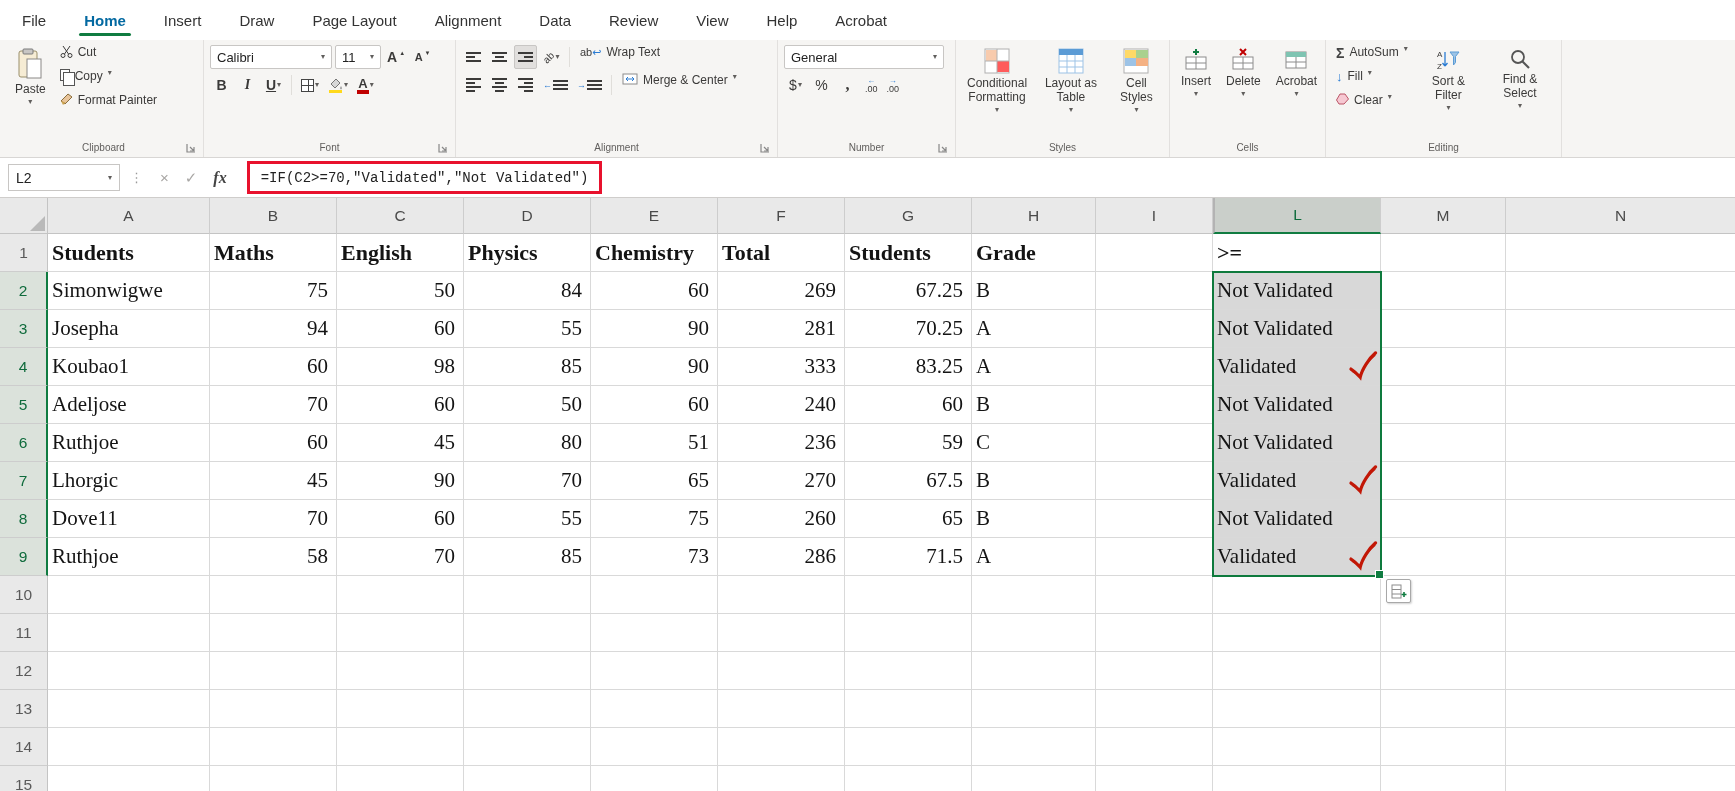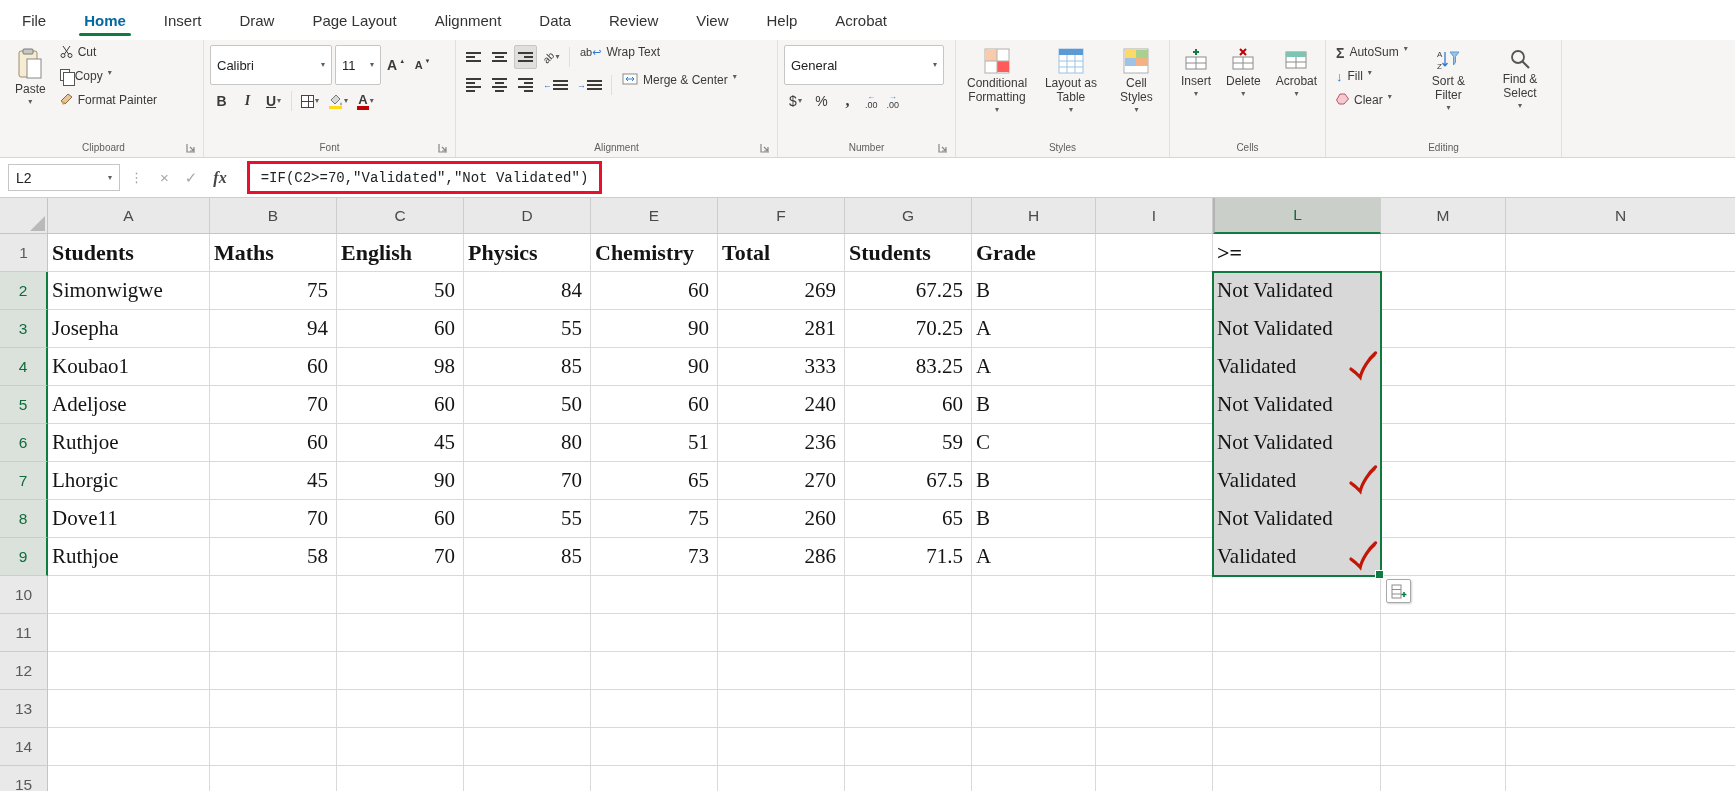--- a/index.html
+++ b/index.html
@@ -18,21 +18,21 @@
   .rbody.colmode{flex-direction:column;gap:4px;}
   .glabelrow{height:19px;position:relative;display:flex;align-items:center;justify-content:center;font-size:10px;color:#605e5c;}
   .launcher{position:absolute;right:1px;bottom:4px;cursor:pointer;}
   .frow{display:flex;align-items:center;gap:3px;}
 
   .bigbtn{display:flex;flex-direction:column;align-items:center;gap:2px;padding:3px 5px;border-radius:3px;cursor:pointer;font-size:12px;color:#3b3a39;text-align:center;line-height:1.18;}
   .bigbtn .blbl{max-width:76px;}
   .minibtn{display:flex;gap:5px;height:24px;padding:0 4px;font-size:12px;color:#3b3a39;cursor:pointer;white-space:nowrap;border-radius:2px;}
   .minicol{display:flex;flex-direction:column;justify-content:flex-start;}
   .chev{font-size:8px;color:#605e5c;line-height:1;}
-  .combo{height:40px;background:#fff;border:1px solid #c8c6c4;border-radius:2px;display:flex;align-items:center;justify-content:space-between;padding:0 6px;font-size:13px;color:#222;cursor:pointer;}
+  .combo{height:24px;background:#fff;border:1px solid #c8c6c4;border-radius:2px;display:flex;align-items:center;justify-content:space-between;padding:0 6px;font-size:13px;color:#222;cursor:pointer;}
   .sqbtn{height:24px;min-width:23px;padding:0 3px;display:flex;align-items:center;justify-content:center;gap:1px;font-size:14px;color:#3b3a39;cursor:pointer;border-radius:2px;}
   .sqbtn.pressed{background:#e1dfdd;border:1px solid #c8c6c4;}
   .boldb{font-weight:bold;}
   .italb{font-style:italic;font-family:"Liberation Serif",serif;font-weight:bold;}
   .undb{text-decoration:underline;font-weight:bold;}
   .vsep{width:1px;height:20px;background:#e0deda;margin:0 3px;}
   .supArr{font-size:6px;color:#3b3a39;margin:-8px 0 0 1px;}
   .Aund{font-weight:bold;font-size:13px;line-height:1;padding:0 1px;border-bottom:4px solid #c00000;}
   .bordic{width:13px;height:13px;border:1px solid #444;position:relative;display:inline-block;background:#fff;}
   .bordic::before{content:"";position:absolute;left:50%;top:0;bottom:0;width:1px;background:#444;}

